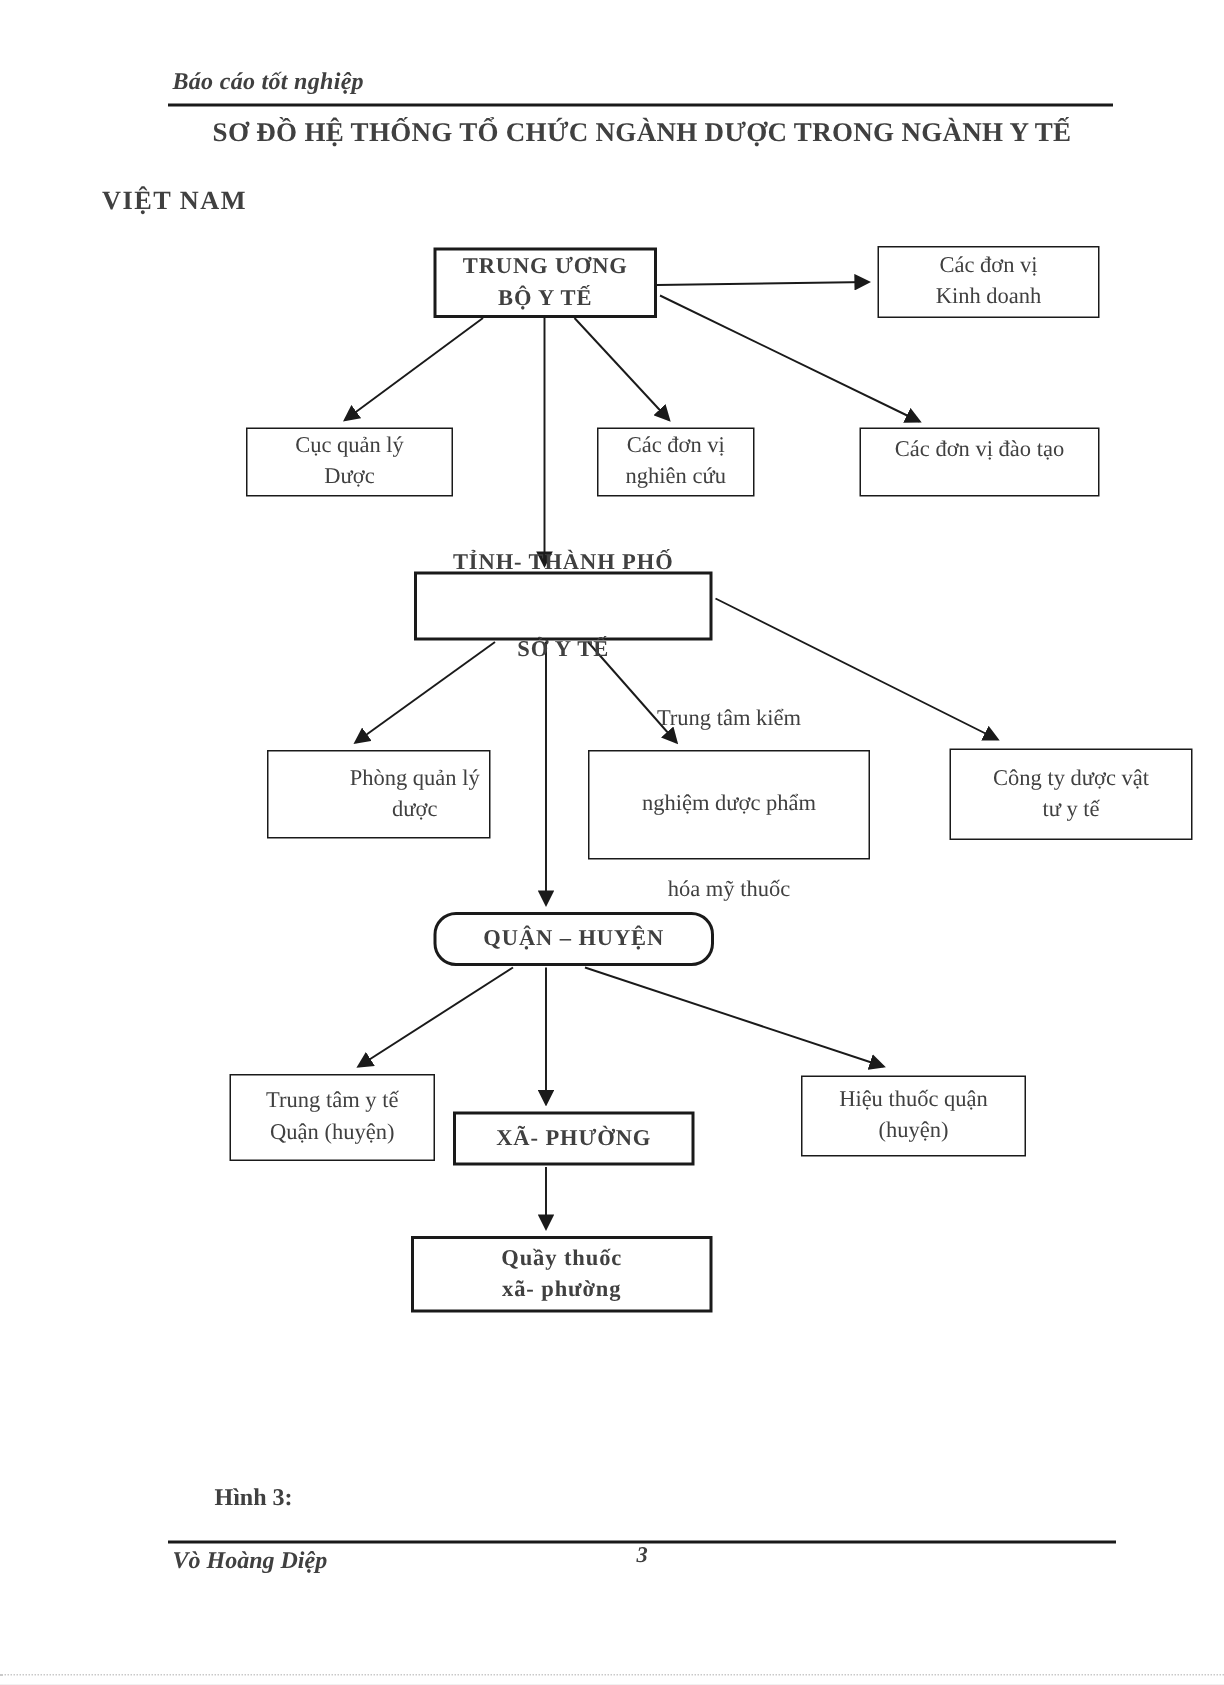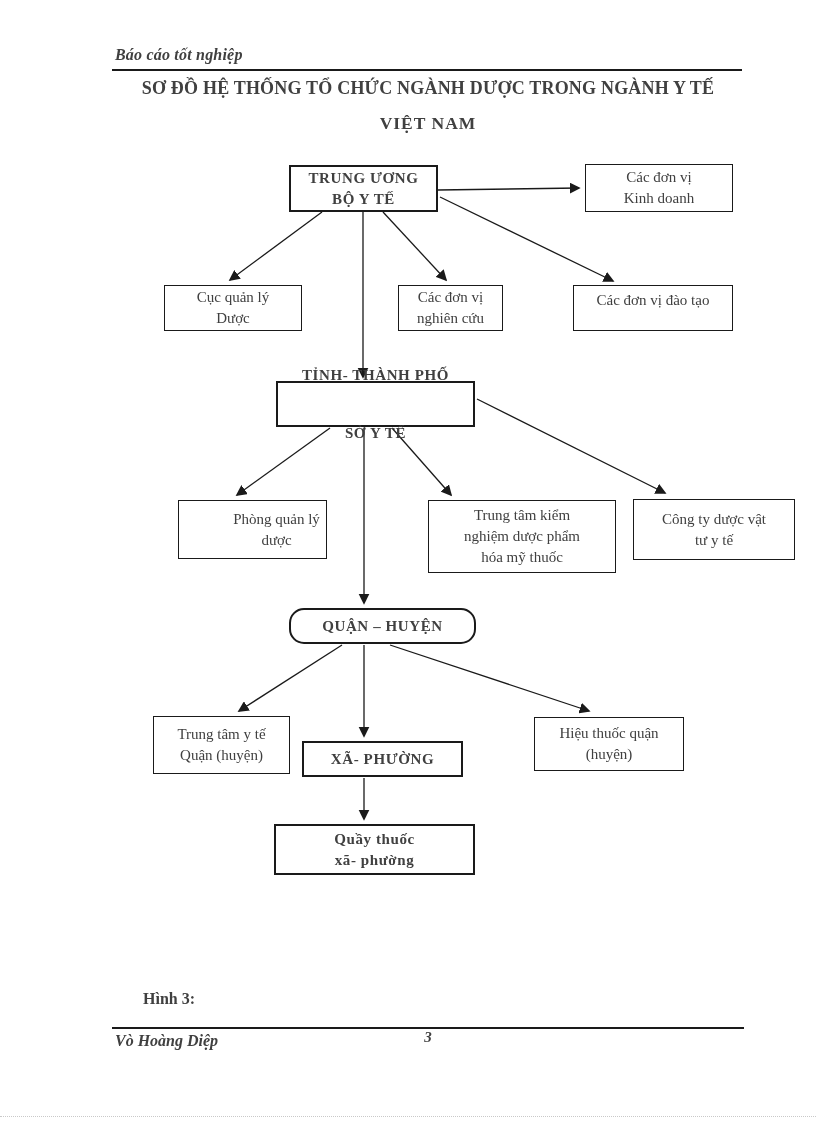--- a/index.html
+++ b/index.html
@@ -12,40 +12,40 @@
   .running-header {
     left:115px; top:46px; font-size:16px; font-weight:bold; font-style:italic;
     letter-spacing:0.2px;
   }
   .header-rule { left:112px; top:69px; width:630px; height:2px; background:#1a1a1a; }
   .doc-title-1 {
     left:68px; top:78px; width:720px; text-align:center;
     font-size:18px; font-weight:bold; letter-spacing:0.2px;
   }
   .doc-title-2 {
-    left:68px; top:113px; width:720px; text-align:center;
+    left:68px; top:123px; width:720px; text-align:left;
     font-size:17.5px; font-weight:bold; letter-spacing:1px;
   }
   .node {
     position:absolute; box-sizing:border-box; background:#fff;
     border:1px solid #1a1a1a;
     display:flex; flex-direction:column; align-items:center; justify-content:center;
     text-align:center; font-size:15px; line-height:1.4;
   }
   .node.bold { font-weight:bold; border-width:2px; letter-spacing:0.6px; }
   .node.top-align { justify-content:flex-start; padding-top:4px; }
 
   #n-trung-uong { left:289px; top:165px; width:149px; height:47px; }
   #n-kinh-doanh { left:585px; top:164px; width:148px; height:48px; }
   #n-cuc-qld    { left:164px; top:285px; width:138px; height:46px; }
   #n-nghien-cuu { left:398px; top:285px; width:105px; height:46px; }
   #n-dao-tao    { left:573px; top:285px; width:160px; height:46px; }
   #n-tinh       { left:276px; top:381px; width:199px; height:46px;gap:37px; }
   #n-phong-qld  { left:178px; top:500px; width:149px; height:59px;padding-left:48px; }
-  #n-ttkn       { left:428px; top:500px; width:188px; height:73px; }
+  #n-ttkn       { left:392px; top:500px; width:188px; height:73px;gap:36px; }
   #n-cong-ty    { left:633px; top:499px; width:162px; height:61px; }
   #n-quan-huyen { left:289px; top:608px; width:187px; height:36px;border-radius:15px; }
   #n-ttyt-quan  { left:153px; top:716px; width:137px; height:58px; }
   #n-xa-phuong  { left:302px; top:741px; width:161px; height:36px; }
   #n-hieu-thuoc { left:534px; top:717px; width:150px; height:54px; }
   #n-quay-thuoc { left:274px; top:824px; width:201px; height:51px; }
 
   .figure-caption { left:143px; top:990px; font-size:16px; font-weight:bold; }
   .footer-rule { left:112px; top:1027px; width:632px; height:2px; background:#1a1a1a; }
   .footer-author {

